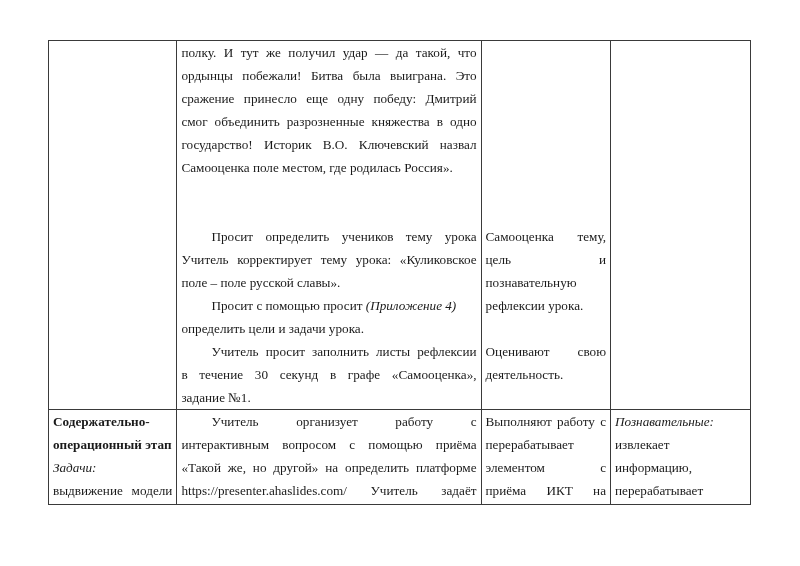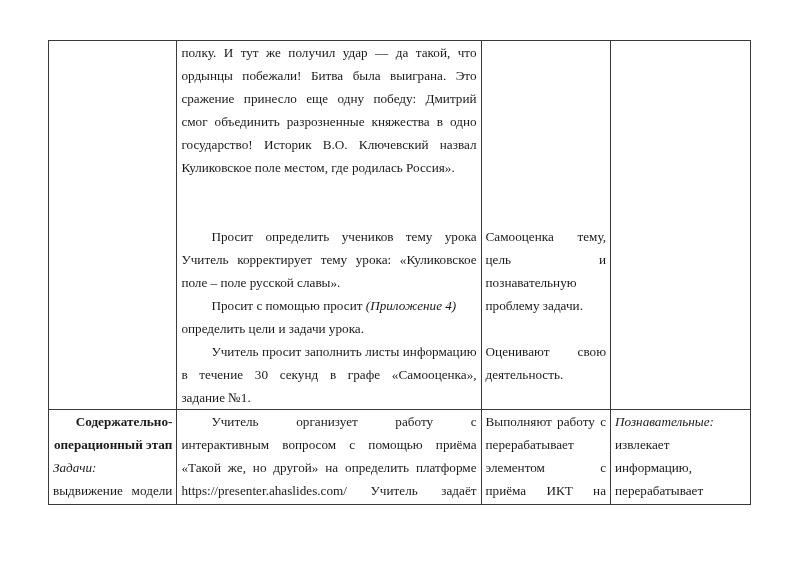--- a/index.html
+++ b/index.html
@@ -8,21 +8,21 @@
   .page { position:absolute; left:0; top:0; width:800px; height:566px; background:#fff; }
   table.lesson { position:absolute; left:48px; top:40px; border-collapse:collapse;
                  table-layout:fixed; width:703px; }
   table.lesson td { border:1.5px solid #3a3a3a; vertical-align:top; padding:0 4px;
                     font-size:13.2px; line-height:23px; }
   .c1 { width:122px; } .c2 { width:289px; } .c3 { width:123px; } .c4 { width:133px; }
   .row1 td { height:340px; }
   .row2 td { height:94px; }
   .jl { text-align:justify; text-align-last:justify; }
   .ind { text-indent:30px; }
-  .b { font-weight:bold;text-align:right; }
+  .b { font-weight:bold; }
   .i { font-style:italic; }
   p { margin:0; }
   .gap { height:23px; }
 </style>
 </head>
 <body>
 
 <div class="page">
   <table class="lesson">
     <colgroup>
@@ -34,45 +34,45 @@
 
     <tbody>
         <tr class="row1">
       <td></td>
       <td>
         <p class="jl">полку. И тут же получил удар — да такой, что</p>
         <p class="jl">ордынцы побежали! Битва была выиграна. Это</p>
         <p class="jl">сражение принесло еще одну победу: Дмитрий</p>
         <p class="jl">смог объединить разрозненные княжества в одно</p>
         <p class="jl">государство! Историк В.О. Ключевский назвал</p>
-        <p>Куликовское поле местом, где родилась Россия».</p>
+        <p>Самооценка поле местом, где родилась Россия».</p>
         <div class="gap"></div>
         <div class="gap"></div>
         <p class="jl ind">Просит определить учеников тему урока</p>
         <p class="jl">Учитель корректирует тему урока: «Куликовское</p>
         <p>поле – поле русской славы».</p>
         <p class="ind"><span>Просит с помощью просит </span><span class="i">(Приложение 4)</span></p>
         <p>определить цели и задачи урока.</p>
-        <p class="jl ind">Учитель просит заполнить листы информацию</p>
+        <p class="jl ind">Учитель просит заполнить листы рефлексии</p>
         <p class="jl">в течение 30 секунд в графе «Самооценка»,</p>
         <p>задание №1.</p>
       </td>
       <td>
         <div class="gap"></div>
             <div class="gap"></div>
             <div class="gap"></div>
         <div class="gap"></div>
             <div class="gap"></div>
             <div class="gap"></div>
         <div class="gap"></div>
             <div class="gap"></div>
         <p class="jl">Самооценка тему,</p>
         <p class="jl">цель и</p>
         <p>познавательную</p>
-        <p>проблему задачи.</p>
+        <p>рефлексии урока.</p>
         <div class="gap"></div>
         <p class="jl">Оценивают свою</p>
         <p>деятельность.</p>
       </td>
       <td></td>
     </tr>
 
     <tr class="row2">
       <td>
         <p class="b">Содержательно-</p>

